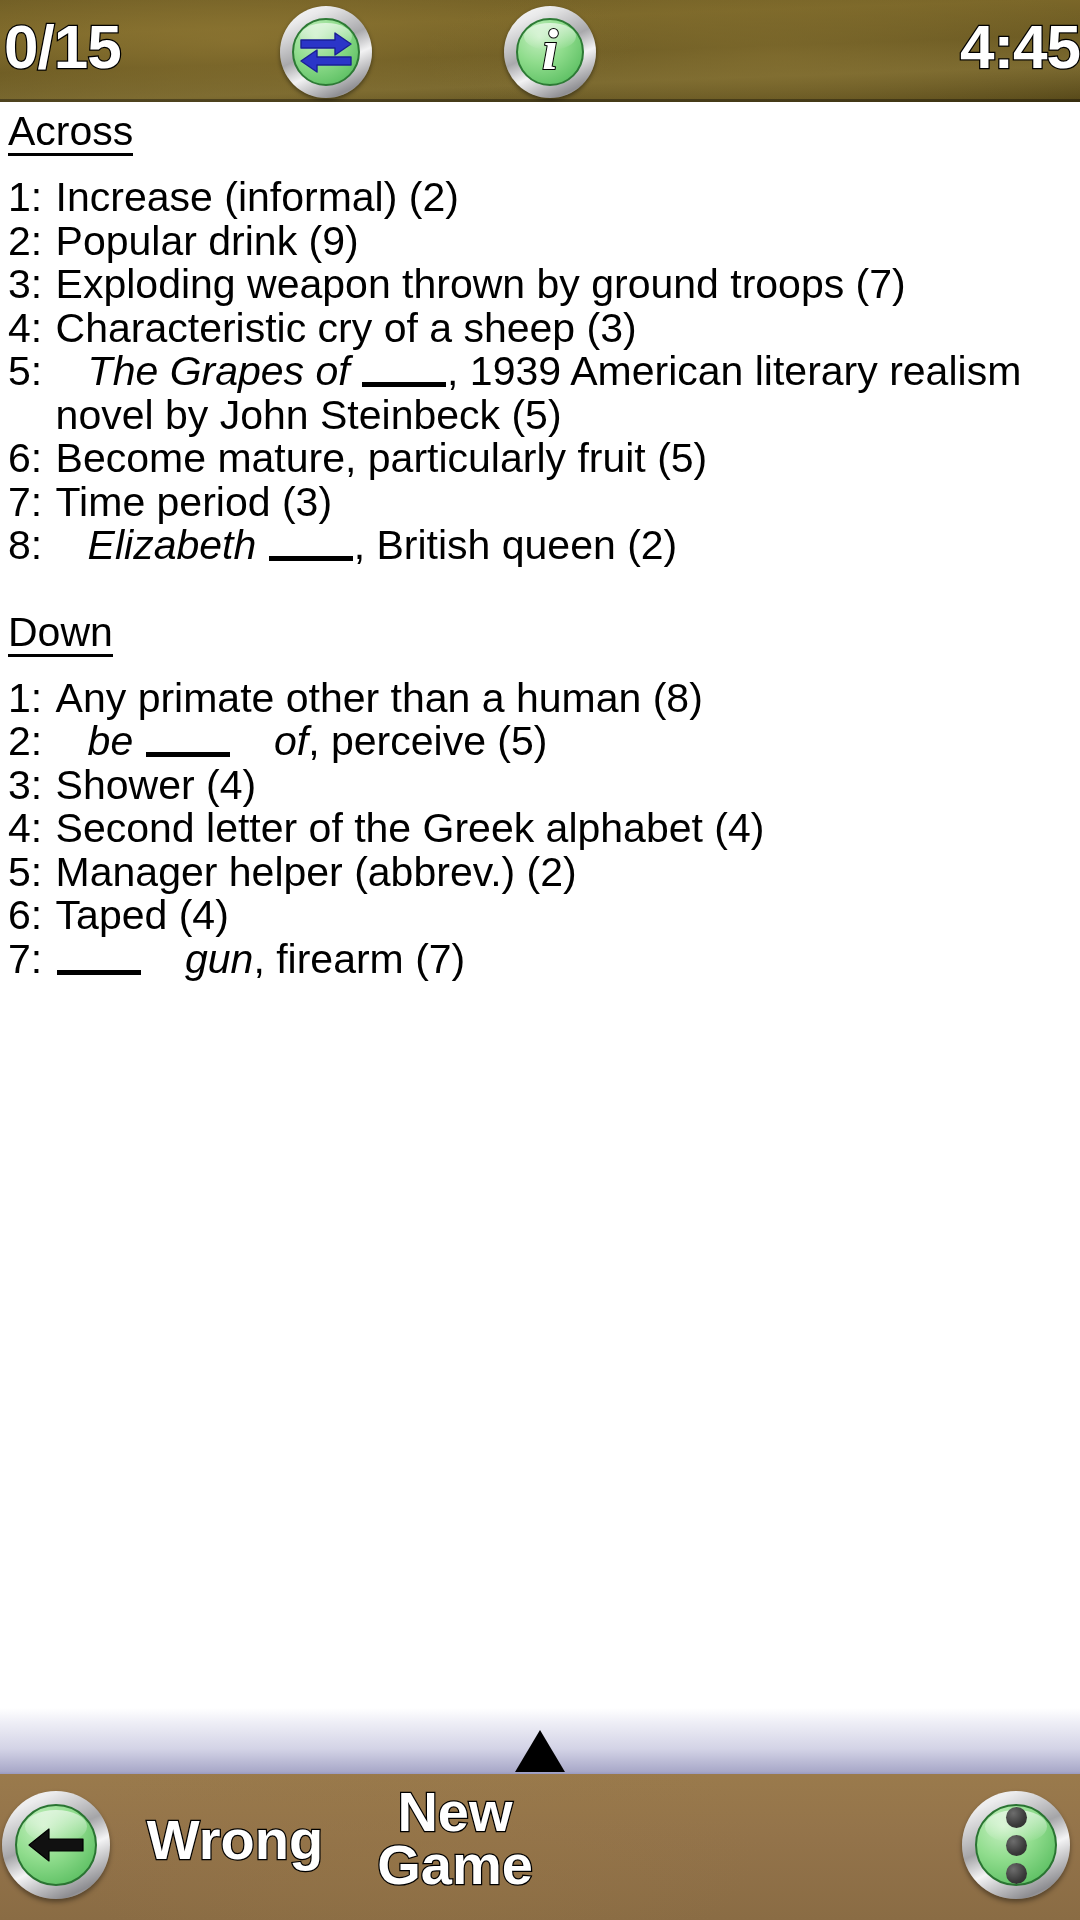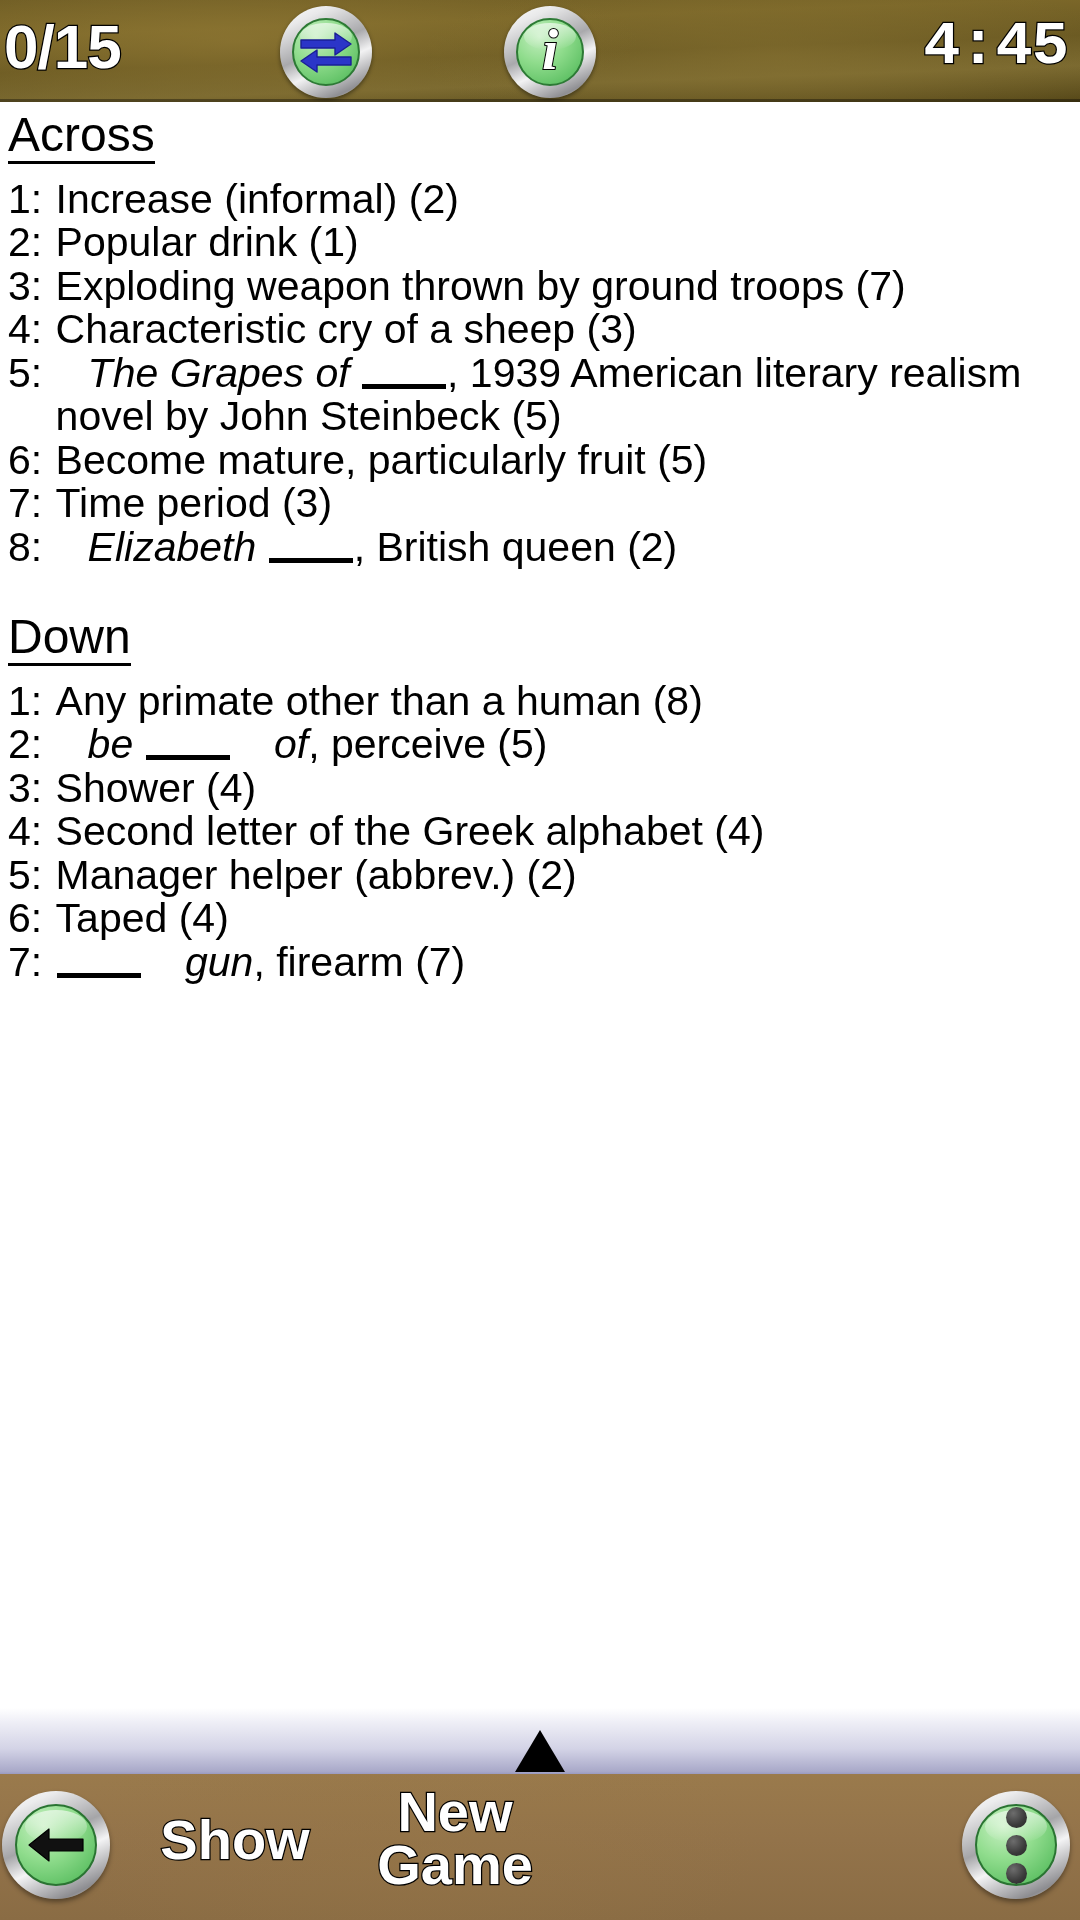--- a/index.html
+++ b/index.html
@@ -40,21 +40,21 @@
     color:#ffffff;
     font-size:62px;
     font-weight:bold;
     line-height:1;
     letter-spacing:-1px;
     -webkit-text-stroke:2.5px #000;
     paint-order:stroke fill;
     white-space:nowrap;
   }
   .tb-score { position:absolute; left:4px; top:16px; }
-  .tb-timer { position:absolute; right:12px; top:16px;font-family:Liberation Mono, monospace; }
+  .tb-timer { position:absolute; right:0; top:16px; }
 
   
   .rbtn {
     position:absolute;
     top:6px;
     width:92px; height:92px;
     border-radius:50%;
     background:
       linear-gradient(155deg,#ffffff 0%, #e9e9ea 18%, #a9a9ac 46%, #f2f2f3 62%, #8f8f93 86%, #d8d8da 100%);
     box-shadow:0 2px 4px rgba(0,0,0,0.45);
@@ -95,26 +95,26 @@
   }
 
   
   .cluepane {
     flex:1 1 auto;
     background:#ffffff;
     padding:8px 10px 0 8px;
     overflow:hidden;
   }
   .sect-head {
-    font-size:48px;
+    font-size:41px;
     color:#000;
     line-height:1.06;
     display:inline-block;
     border-bottom:3px solid #000;
-    margin-bottom:14px;
+    margin-bottom:20px;
   }
   .spacer-line { height:43px; }
 
   .clue {
     display:flex;
     font-size:41px;
     color:#000;
     line-height:1.06;
     align-items:flex-start;
   }
@@ -242,21 +242,21 @@
 
     <div class="sect-head">Across</div>
 
     <div id="across-list">
         <div class="clue">
           <span class="num">1: </span>
           <span class="body"><span>Increase (informal) (2)</span></span>
         </div>
         <div class="clue">
           <span class="num">2: </span>
-          <span class="body"><span>Popular drink (1)</span></span>
+          <span class="body"><span>Popular drink (9)</span></span>
         </div>
         <div class="clue">
           <span class="num">3: </span>
           <span class="body"><span>Exploding weapon thrown by ground troops (7)</span></span>
         </div>
         <div class="clue">
           <span class="num">4: </span>
           <span class="body"><span>Characteristic cry of a sheep (3)</span></span>
         </div>
         <div class="clue">
@@ -320,21 +320,21 @@
   <div class="bottombar">
 
     <div class="bbtn btn-back">
       <div class="inner">
         <svg class="ico-back" viewBox="0 0 58 46">
           <path d="M2 23 L22 7 V17 H56 V29 H22 V39 Z" fill="#111" stroke="#000" stroke-width="1.2" stroke-linejoin="round"></path>
         </svg>
       </div>
     </div>
 
-    <div class="bb-label bb-help">Show</div>
+    <div class="bb-label bb-help">Wrong</div>
 
     <div class="bb-label bb-new">New
 Game</div>
 
 
     <div class="bbtn btn-menu">
       <div class="inner">
         <span class="ico-dots">
           <span></span>
           <span></span>

